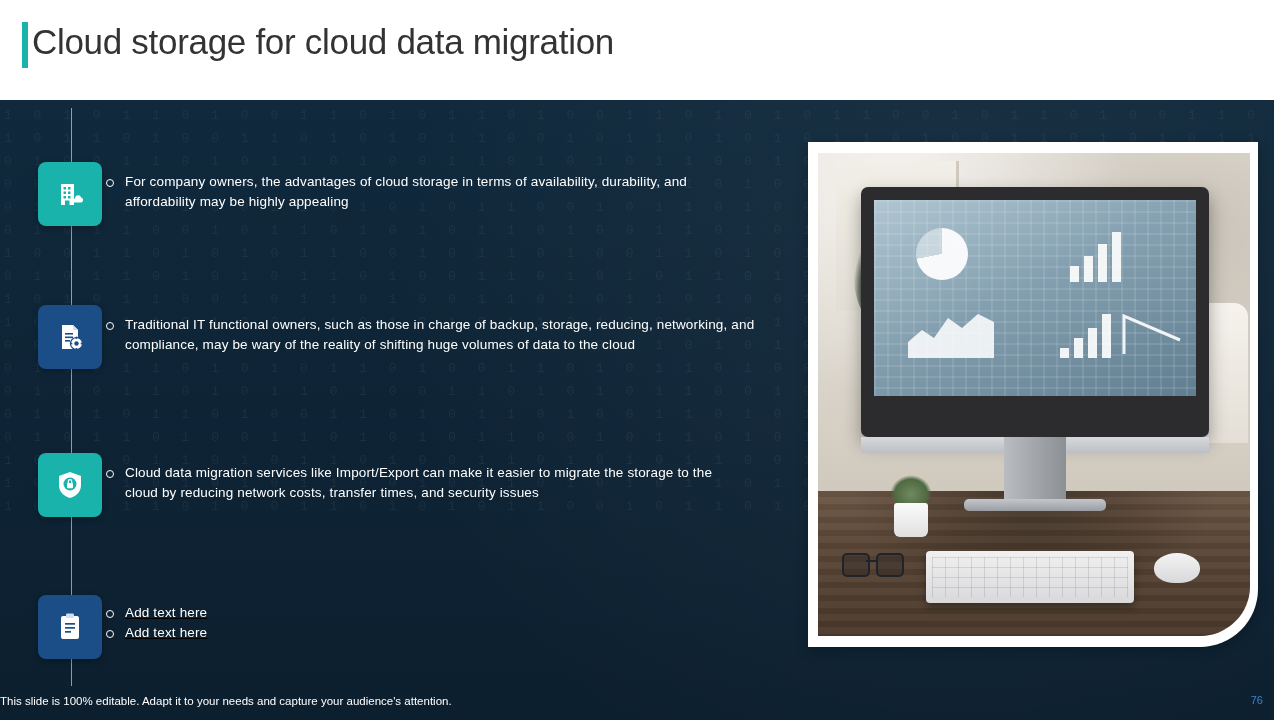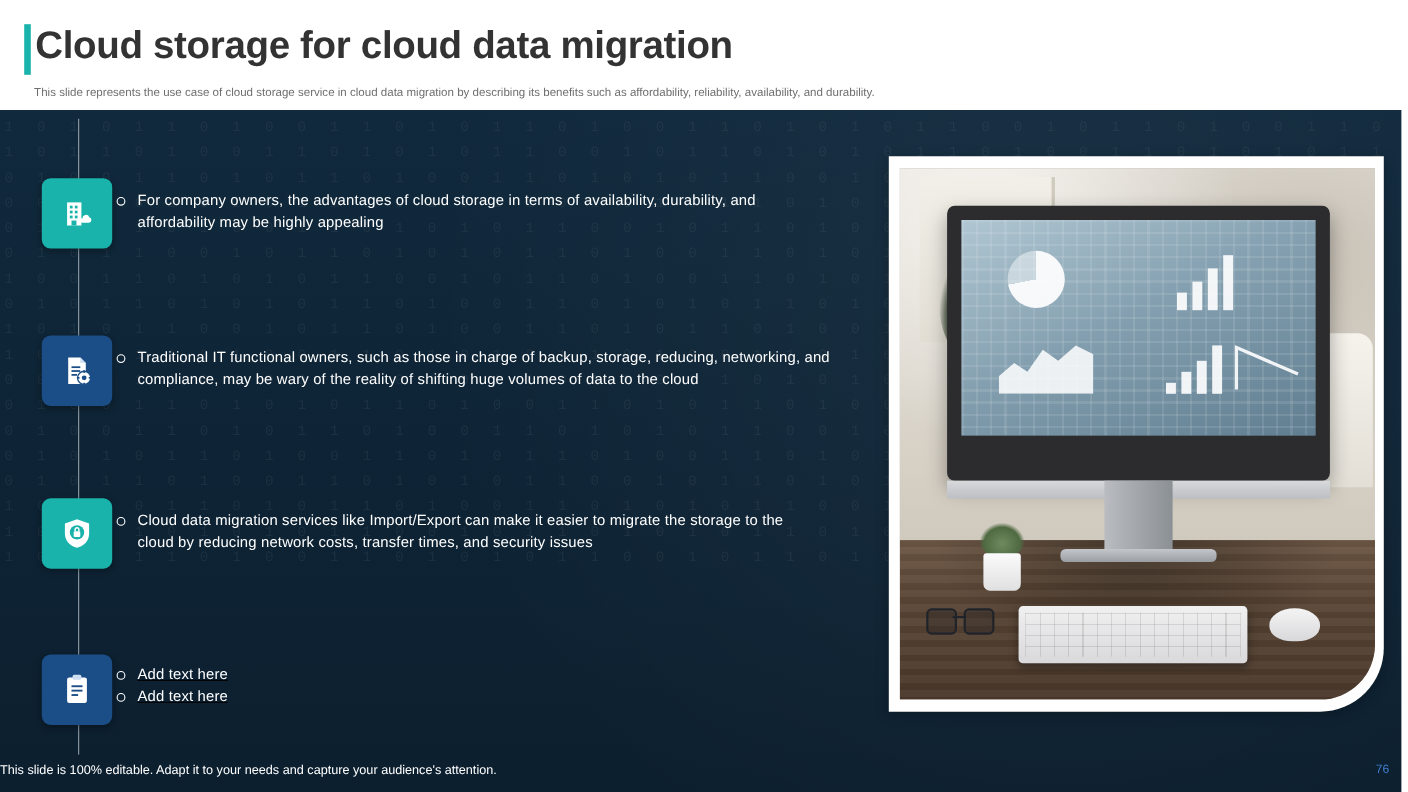--- a/index.html
+++ b/index.html
@@ -34,21 +34,21 @@
     top: 22px;
     width: 6px;
     height: 46px;
     background: #19b3ab;
   }
   .title {
     position: absolute;
     left: 32px;
     top: 22px;
     font-size: 35px;
-    font-weight: bold;
+    font-weight: normal;
     color: #333333;
     letter-spacing: -0.3px;
     white-space: nowrap;
   }
   .subtitle {
     position: absolute;
     left: 31px;
     top: 78px;
     font-size: 10.5px;
     color: #6f6f6f;
@@ -365,21 +365,20 @@
   }
 </style>
 </head>
 <body>
 
 <div class="slide">
 
   <div class="header">
     <div class="accent-bar"></div>
     <div class="title">Cloud storage for cloud data migration</div>
-    <div class="subtitle">This slide represents the use case of cloud storage service in cloud data migration by describing its benefits such as affordability, reliability, availability, and durability.</div>
   </div>
 
   <div class="body-panel">
     <div class="binary-bg">1 0 1 0 1 1 0 1 0 0 1 1 0 1 0 1 1 0 1 0 0 1 1 0 1 0 1 0 1 1 0 0 1 0 1 1 0 1 0 0 1 1 0 1 0 1 1 0 1 0 0 1 1 0 1 0 1 0 1 1 0 0 1 0 1 1 0 1 0 1 0 1 1 0 1 0 0 1 1 0 1 0 1 0 1 1 0 1 0 0 1 1 0 1 0 1 1 0 1 0 0 1 1 0 1 0 1 0 1 1 0 0 1 0 1 1 0 1 0 0 1 1 0 1 0 1 1 0 1 0 0 1 1 0 1 0 1 0 1 1 0 0 1 0 1 1 0 1 0 1 0 1 1 0 1 0 0 1 1 0 1 0 1 0 1 1 0 1 0 0 1 1 0 1 0 1 1 0 1 0 0 1 1 0 1 0 1 0 1 1 0 0 1 0 1 1 0 1 0 0 1 1 0 1 0 1 1 0 1 0 0 1 1 0 1 0 1 0 1 1 0 0 1 0 1 1 0 1 0 1 0 1 1 0 1 0 0 1 1 0 1 0 1 0 1 1 0 1 0 0 1 1 0 1 0 1 1 0 1 0 0 1 1 0 1 0 1 0 1 1 0 0 1 0 1 1 0 1 0 0 1 1 0 1 0 1 1 0 1 0 0 1 1 0 1 0 1 0 1 1 0 0 1 0 1 1 0 1 0 1 0 1 1 0 1 0 0 1 1 0 1 0 1 0 1 1 0 1 0 0 1 1 0 1 0 1 1 0 1 0 0 1 1 0 1 0 1 0 1 1 0 0 1 0 1 1 0 1 0 0 1 1 0 1 0 1 1 0 1 0 0 1 1 0 1 0 1 0 1 1 0 0 1 0 1 1 0 1 0 1 0 1 1 0 1 0 0 1 1 0 1 0 1 0 1 1 0 1 0 0 1 1 0 1 0 1 1 0 1 0 0 1 1 0 1 0 1 0 1 1 0 0 1 0 1 1 0 1 0 0 1 1 0 1 0 1 1 0 1 0 0 1 1 0 1 0 1 0 1 1 0 0 1 0 1 1 0 1 0 1 0 1 1 0 1 0 0 1 1 0 1 0 1 0 1 1 0 1 0 0 1 1 0 1 0 1 1 0 1 0 0 1 1 0 1 0 1 0 1 1 0 0 1 0 1 1 0 1 0 0 1 1 0 1 0 1 1 0 1 0 0 1 1 0 1 0 1 0 1 1 0 0 1 0 1 1 0 1 0 1 0 1 1 0 1 0 0 1 1 0 1 0 1 0 1 1 0 1 0 0 1 1 0 1 0 1 1 0 1 0 0 1 1 0 1 0 1 0 1 1 0 0 1 0 1 1 0 1 0 0 1 1 0 1 0 1 1 0 1 0 0 1 1 0 1 0 1 0 1 1 0 0 1 0 1 1 0 1 0 1 0 1 1 0 1 0 0 1 1 0 1 0 1 0 1 1 0 1 0 0 1 1 0 1 0 1 1 0 1 0 0 1 1 0 1 0 1 0 1 1 0 0 1 0 1 1 0 1 0 0 1 1 0 1 0 1 1 0 1 0 0 1 1 0 1 0 1 0 1 1 0 0 1 0 1 1 0 1 0 1 0 1 1 0 1 0 0 1 1 0 1 0 1 0 1 1 0 1 0 0 1 1 0 1 0 1 1 0 1 0 0 1 1 0 1 0 1 0 1 1 0 0 1 0 1 1 0 1 0</div>
     <div class="timeline"></div>
 
     <div class="row" style="top:62px; width:660px;">
       <div class="icon-box" style="background:#19b3ab;">
         <svg width="32" height="32" viewBox="0 0 32 32" aria-hidden="true">
           <rect x="7" y="6" width="13" height="21" fill="#ffffff"></rect>

